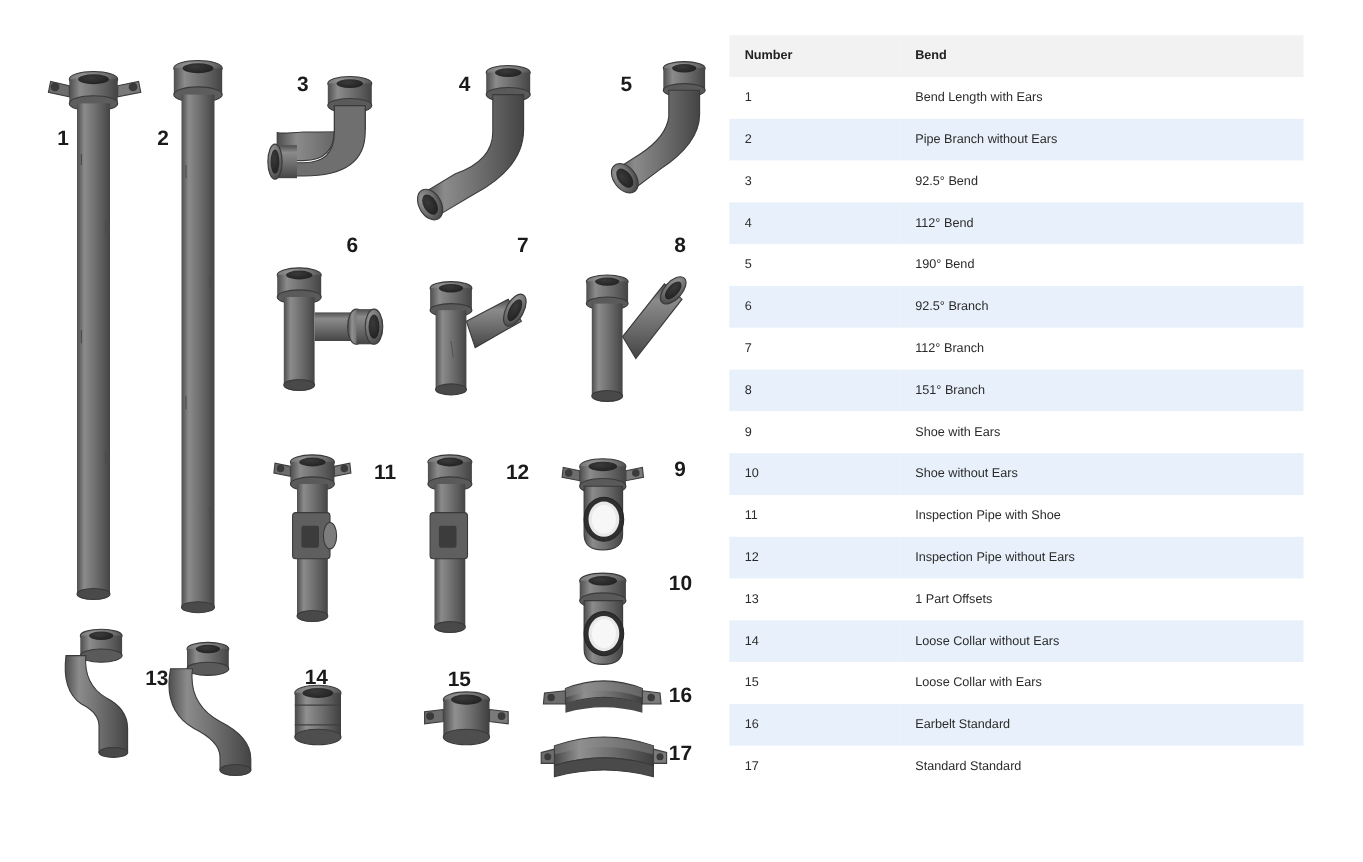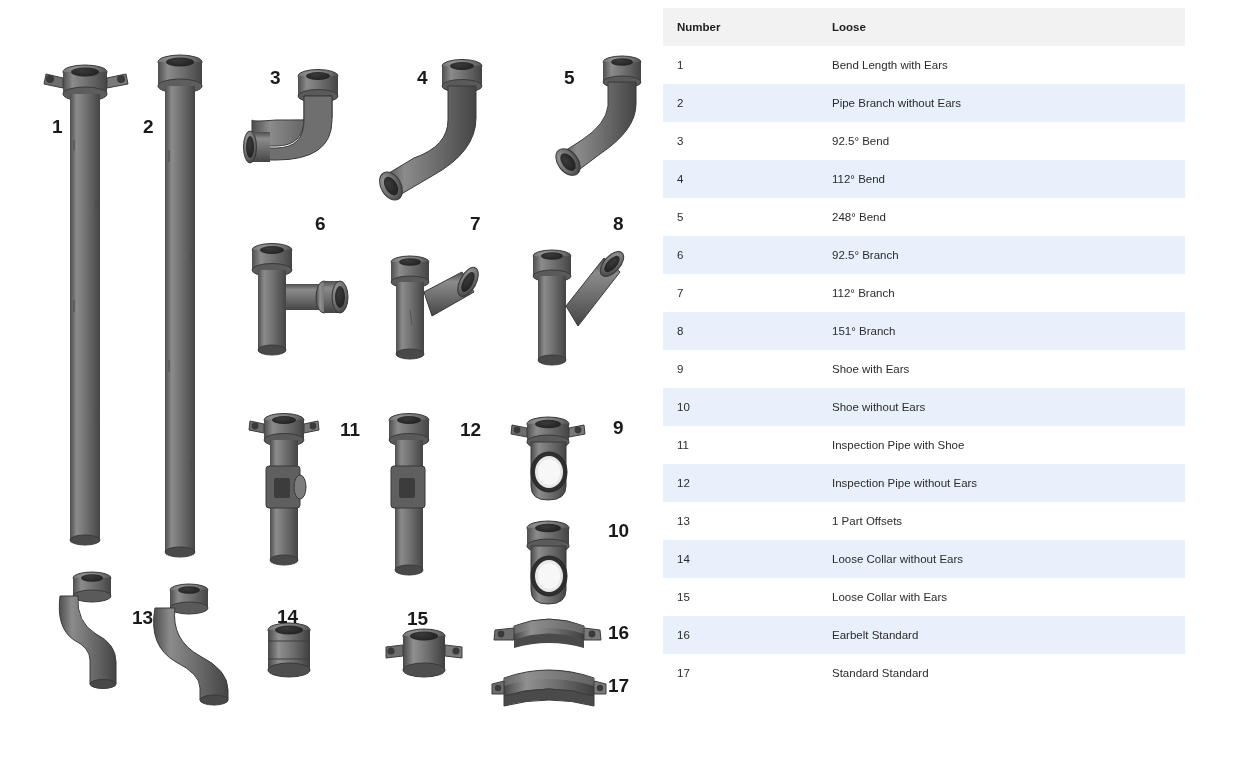--- a/index.html
+++ b/index.html
@@ -33,21 +33,21 @@
     font-size: 19px;
     color: #1a1a1a;
     line-height: 1;
     user-select: none;
   }
 
   
   #table-panel {
     position: absolute;
     left: 663px;
-    top: 8px;
+    top: 32px;
     width: 522px;
   }
   table.parts {
     border-collapse: collapse;
     width: 522px;
     font-family: "Liberation Sans", sans-serif;
     font-size: 11.5px;
     color: #2b2b2b;
   }
   table.parts thead th {
@@ -343,21 +343,21 @@
     <div class="lbl" style="left:407px; top:609px;">15</div>
     <div class="lbl" style="left:608px; top:623px;">16</div>
     <div class="lbl" style="left:608px; top:676px;">17</div>
   </div>
 
   <div id="table-panel">
     <table class="parts">
       <thead>
         <tr>
           <th class="col-num">Number</th>
-          <th>Loose</th>
+          <th>Bend</th>
         </tr>
       </thead>
       <tbody>
         <tr class="odd">
             <td class="col-num">1</td>
             <td>Bend Length with Ears</td>
           </tr>
         <tr class="even">
             <td class="col-num">2</td>
             <td>Pipe Branch without Ears</td>
@@ -365,21 +365,21 @@
         <tr class="odd">
             <td class="col-num">3</td>
             <td>92.5° Bend</td>
           </tr>
         <tr class="even">
             <td class="col-num">4</td>
             <td>112° Bend</td>
           </tr>
         <tr class="odd">
             <td class="col-num">5</td>
-            <td>248° Bend</td>
+            <td>190° Bend</td>
           </tr>
         <tr class="even">
             <td class="col-num">6</td>
             <td>92.5° Branch</td>
           </tr>
         <tr class="odd">
             <td class="col-num">7</td>
             <td>112° Branch</td>
           </tr>
         <tr class="even">

